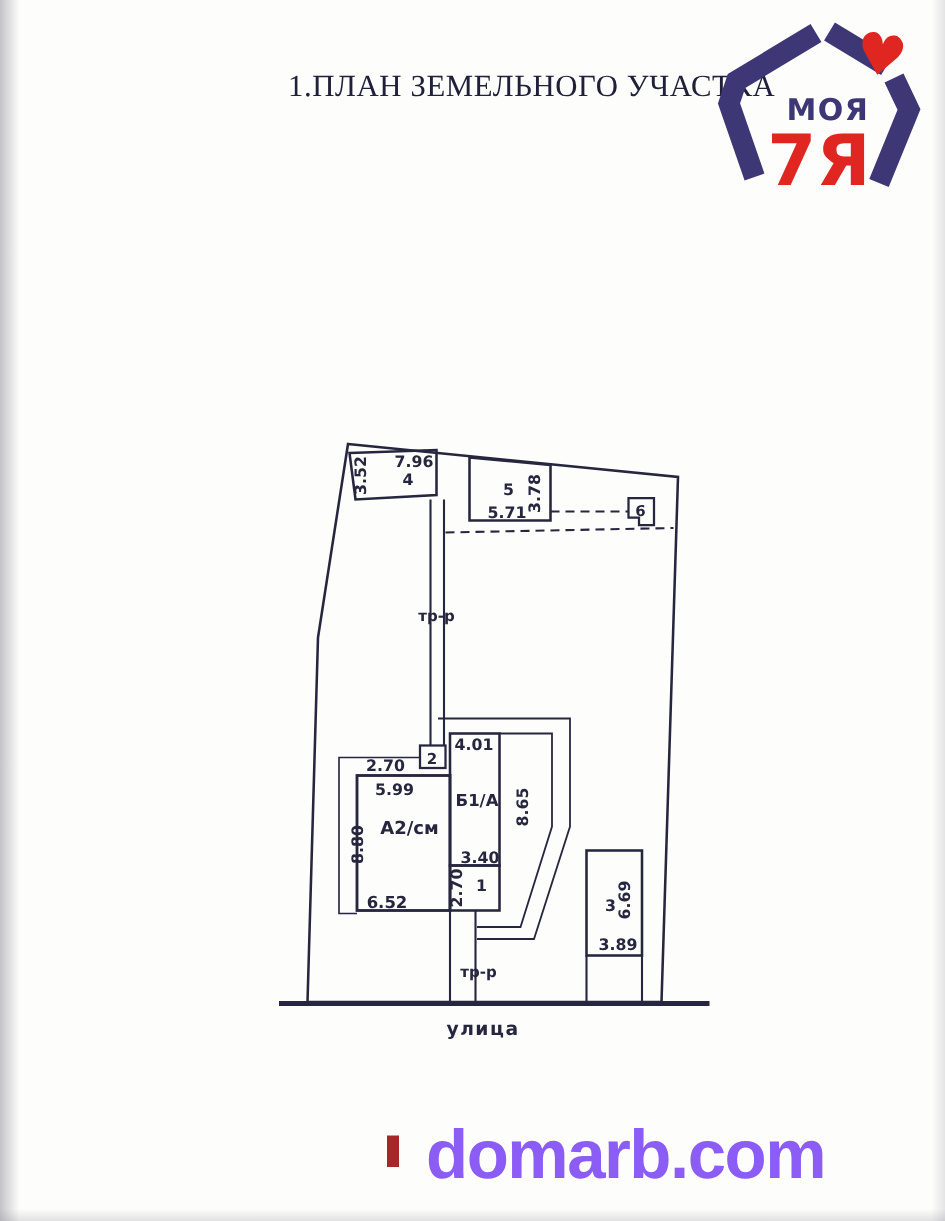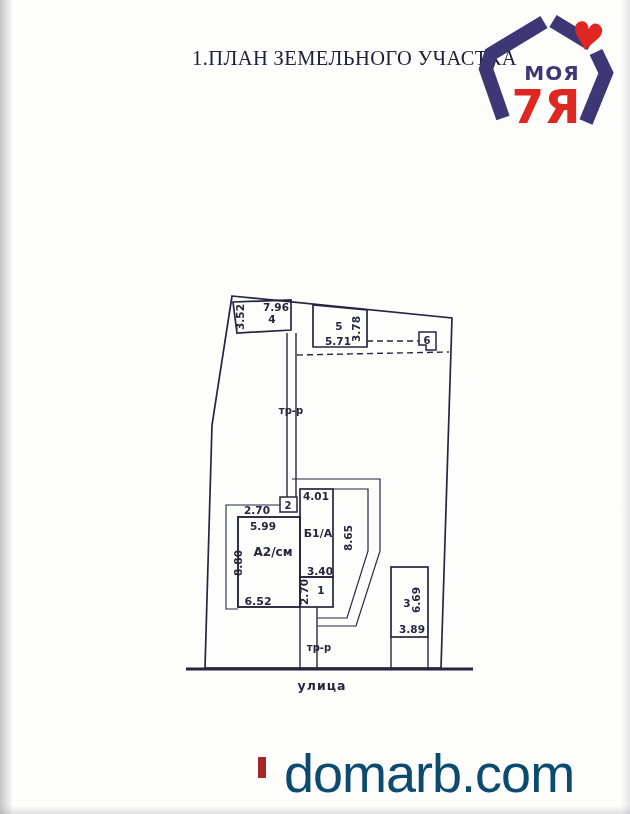--- a/index.html
+++ b/index.html
@@ -17,22 +17,22 @@
   .title{
     position:absolute;left:192px;top:47px;width:430px;
     font-family:"Liberation Serif",serif;font-size:20.5px;letter-spacing:.4px;
     color:#20203a;white-space:nowrap;
   }
   .logo{position:absolute;left:458px;top:6px;width:172px;height:142px;}
   .plan{position:absolute;left:170px;top:285px;width:310px;height:415px;}
   .plan text{font-family:"DejaVu Sans",sans-serif;font-weight:bold;fill:#26263f;}
   .watermark{
     position:absolute;left:284px;top:742px;
-    font-family:"Liberation Sans",sans-serif;font-weight:normal;
-    font-size:54px;letter-spacing:-1px;color:#0c4a6e;white-space:nowrap;
+    font-family:"Liberation Sans",sans-serif;font-weight:bold;
+    font-size:46px;letter-spacing:-1px;color:#8b5cf6;white-space:nowrap;
   }
   .wm-frag{position:absolute;left:258px;top:757px;width:8px;height:21px;
     background:#9b1112;opacity:.9;}
 </style>
 </head>
 <body>
 
 <div class="edge-left"></div>
 <div class="edge-right"></div>
 <div class="edge-bottom"></div>

